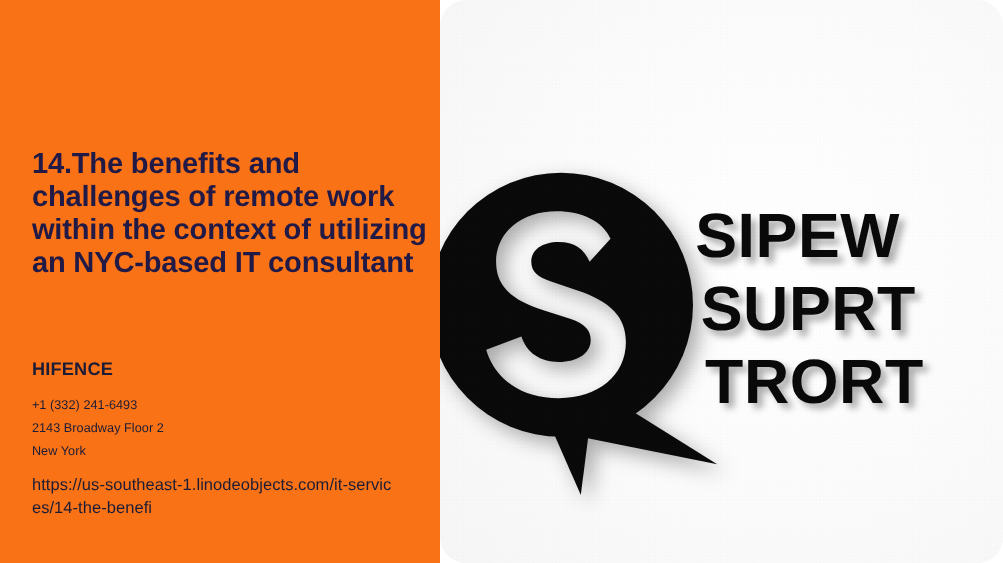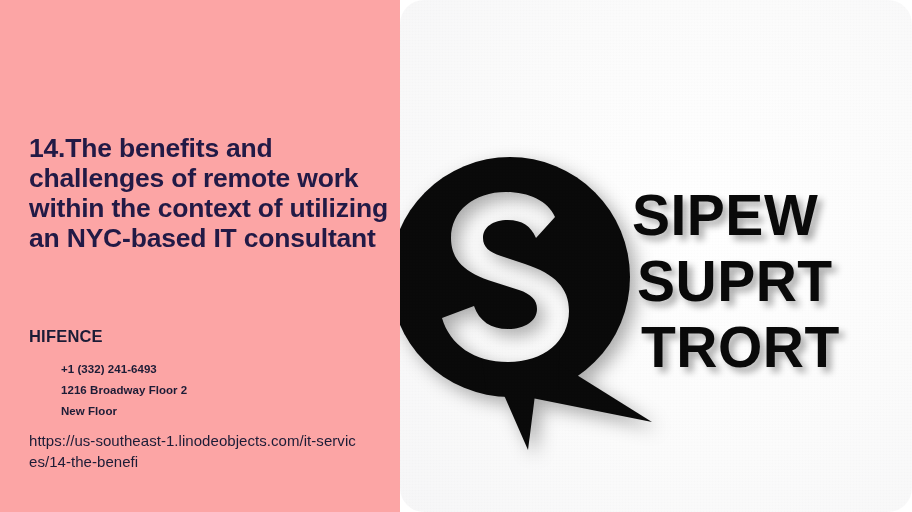--- a/index.html
+++ b/index.html
@@ -20,21 +20,21 @@
     background: #ffffff;
   }
 
   
   .left-panel {
     position: absolute;
     left: 0;
     top: 0;
     width: 400px;
     height: 512px;
-    background: #fca5a5;
+    background: #f97316;
     overflow: hidden;
   }
 
   .headline {
     position: absolute;
     left: 29px;
     top: 133px;
     width: 385px;
     color: #221a46;
     font-family: "Liberation Sans", sans-serif;
@@ -54,24 +54,23 @@
   }
   .brand-name {
     font-size: 16.5px;
     font-weight: bold;
     letter-spacing: 0.2px;
     line-height: 22px;
     margin-bottom: 12px;
   }
   .contact-line {
     font-size: 11.5px;
-    font-weight: bold;
+    font-weight: normal;
     line-height: 21px;
     letter-spacing: 0.05px;
-    margin-left: 32px;
   }
 
   .url-block {
     position: absolute;
     left: 29px;
     top: 430px;
     width: 330px;
     color: #1c1c36;
     font-size: 15px;
     line-height: 21px;
@@ -137,22 +136,22 @@
 
 <div id="card">
 
   <div class="left-panel">
 
     <div class="headline">14.The benefits and challenges of remote work within the context of utilizing an NYC-based IT consultant</div>
 
     <div class="contact-block">
       <div class="brand-name">HIFENCE</div>
       <div class="contact-line">+1 (332) 241-6493</div>
-      <div class="contact-line">1216 Broadway Floor 2</div>
-      <div class="contact-line">New Floor</div>
+      <div class="contact-line">2143 Broadway Floor 2</div>
+      <div class="contact-line">New York</div>
     </div>
 
     <div class="url-block">
       <span class="url-line">https://us-southeast-1.linodeobjects.com/it-services/14-the-benefi</span>
     </div>
 
   </div>
 
   <div class="right-panel">
 

